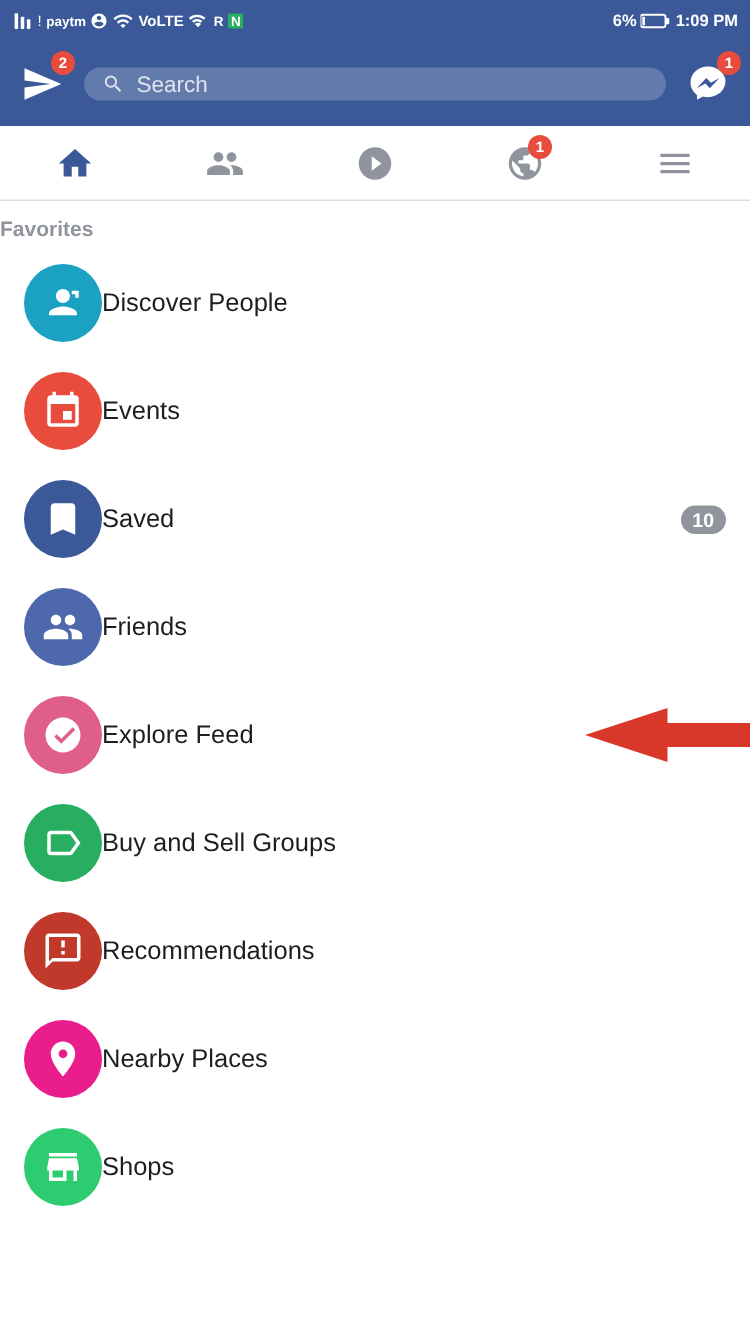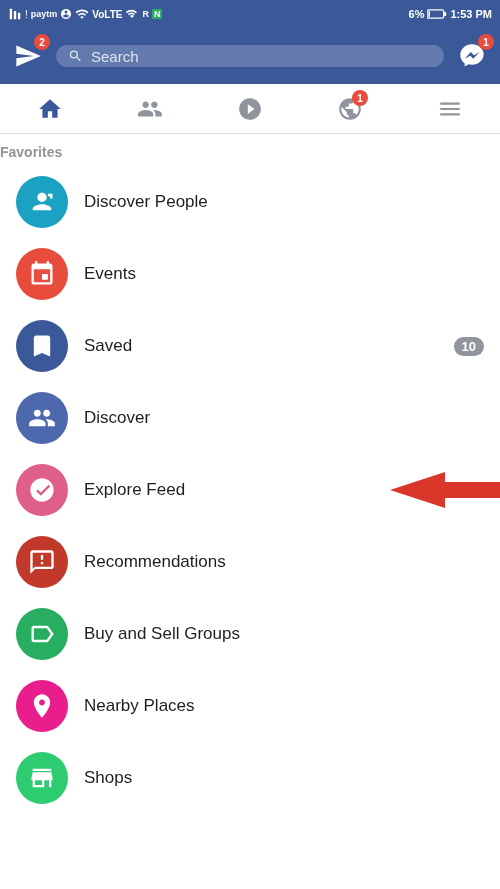--- a/index.html
+++ b/index.html
@@ -136,21 +136,20 @@
       color: #90949c;
       font-size: 14px;
       font-weight: 600;
     }
 
     
     .menu-item {
       display: flex;
       align-items: center;
       padding: 10px 16px;
-      gap: 16px;
       cursor: pointer;
       position: relative;
     }
 
     .menu-icon {
       width: 52px;
       height: 52px;
       border-radius: 50%;
       display: flex;
       align-items: center;
@@ -214,21 +213,21 @@
     <span style="font-size:9px; color:white; font-weight:bold;">R</span>
     <span style="font-size:9px; color:white; background:#27ae60; padding:0 2px; font-weight:bold;">N</span>
   </div>
   <div class="status-right">
     <span>6%</span>
     <svg width="20" height="12" viewBox="0 0 24 12" fill="white">
         <rect x="0" y="1" width="20" height="10" rx="2" stroke="white" stroke-width="1.5" fill="none"></rect>
         <rect x="20" y="3.5" width="3" height="5" rx="1" fill="white"></rect>
         <rect x="1.5" y="2.5" width="2" height="7" rx="0.5" fill="white"></rect>
       </svg>
-    <span style="font-weight:600;">1:53 PM</span>
+    <span style="font-weight:600;">1:09 PM</span>
   </div>
 </div>
 
 <div class="header">
   <div class="header-logo-wrap">
     <div class="header-logo">
 
       <svg viewBox="0 0 24 24" xmlns="http://www.w3.org/2000/svg">
         <path d="M2 21L23 12 2 3v7l15 2-15 2z"></path>
       </svg>
@@ -314,58 +313,58 @@
     <span class="menu-label">Saved</span>
     <span class="menu-badge">10</span>
   </div>
 
   <div class="menu-item">
     <div class="menu-icon bg-blue-mid">
       <svg viewBox="0 0 24 24">
           <path d="M16 11c1.66 0 2.99-1.34 2.99-3S17.66 5 16 5c-1.66 0-3 1.34-3 3s1.34 3 3 3zm-8 0c1.66 0 2.99-1.34 2.99-3S9.66 5 8 5C6.34 5 5 6.34 5 8s1.34 3 3 3zm0 2c-2.33 0-7 1.17-7 3.5V19h14v-2.5c0-2.33-4.67-3.5-7-3.5zm8 0c-.29 0-.62.02-.97.05 1.16.84 1.97 1.97 1.97 3.45V19h6v-2.5c0-2.33-4.67-3.5-7-3.5z"></path>
         </svg>
     </div>
-    <span class="menu-label">Discover</span>
+    <span class="menu-label">Friends</span>
   </div>
 
   <div class="menu-item" style="position:relative; overflow:visible;">
     <div class="menu-icon bg-pink">
       <svg viewBox="0 0 24 24">
           <path d="M12 2C6.48 2 2 6.48 2 12s4.48 10 10 10 10-4.48 10-10S17.52 2 12 2zm-1 15l-4-4 1.41-1.41L11 14.17l6.59-6.59L19 9l-8 8z"></path>
         </svg>
     </div>
     <span class="menu-label">Explore Feed</span>
 
     <div style="position:absolute; right:-10px; top:50%; transform:translateY(-50%); display:flex; align-items:center;">
       <svg width="120" height="44" viewBox="0 0 120 44">
 
         <polygon points="120,14 55,14 55,4 0,22 55,40 55,30 120,30" fill="#d9372a"></polygon>
       </svg>
     </div>
   </div>
 
   <div class="menu-item">
+    <div class="menu-icon bg-green">
+      <svg viewBox="0 0 24 24">
+          <path d="M17.63 5.84C17.27 5.33 16.67 5 16 5L5 5.01C3.9 5.01 3 5.9 3 7v10c0 1.1.9 1.99 2 1.99L16 19c.67 0 1.27-.33 1.63-.84L22 12l-4.37-6.16zM16 17H5V7h11l3.55 5L16 17z"></path>
+        </svg>
+    </div>
+    <span class="menu-label">Buy and Sell Groups</span>
+  </div>
+
+  <div class="menu-item">
     <div class="menu-icon bg-red-dark">
       <svg viewBox="0 0 24 24">
           <path d="M20 2H4c-1.1 0-2 .9-2 2v18l4-4h14c1.1 0 2-.9 2-2V4c0-1.1-.9-2-2-2zm0 14H6l-2 2V4h16v12zm-9-4h2v2h-2zm0-6h2v4h-2z"></path>
         </svg>
     </div>
     <span class="menu-label">Recommendations</span>
   </div>
 
   <div class="menu-item">
-    <div class="menu-icon bg-green">
-      <svg viewBox="0 0 24 24">
-          <path d="M17.63 5.84C17.27 5.33 16.67 5 16 5L5 5.01C3.9 5.01 3 5.9 3 7v10c0 1.1.9 1.99 2 1.99L16 19c.67 0 1.27-.33 1.63-.84L22 12l-4.37-6.16zM16 17H5V7h11l3.55 5L16 17z"></path>
-        </svg>
-    </div>
-    <span class="menu-label">Buy and Sell Groups</span>
-  </div>
-
-  <div class="menu-item">
     <div class="menu-icon bg-pink-hot">
       <svg viewBox="0 0 24 24">
           <path d="M12 2C8.13 2 5 5.13 5 9c0 5.25 7 13 7 13s7-7.75 7-13c0-3.87-3.13-7-7-7zm0 9.5c-1.38 0-2.5-1.12-2.5-2.5s1.12-2.5 2.5-2.5 2.5 1.12 2.5 2.5-1.12 2.5-2.5 2.5z"></path>
         </svg>
     </div>
     <span class="menu-label">Nearby Places</span>
   </div>
 
   <div class="menu-item">
     <div class="menu-icon bg-green-bright">

